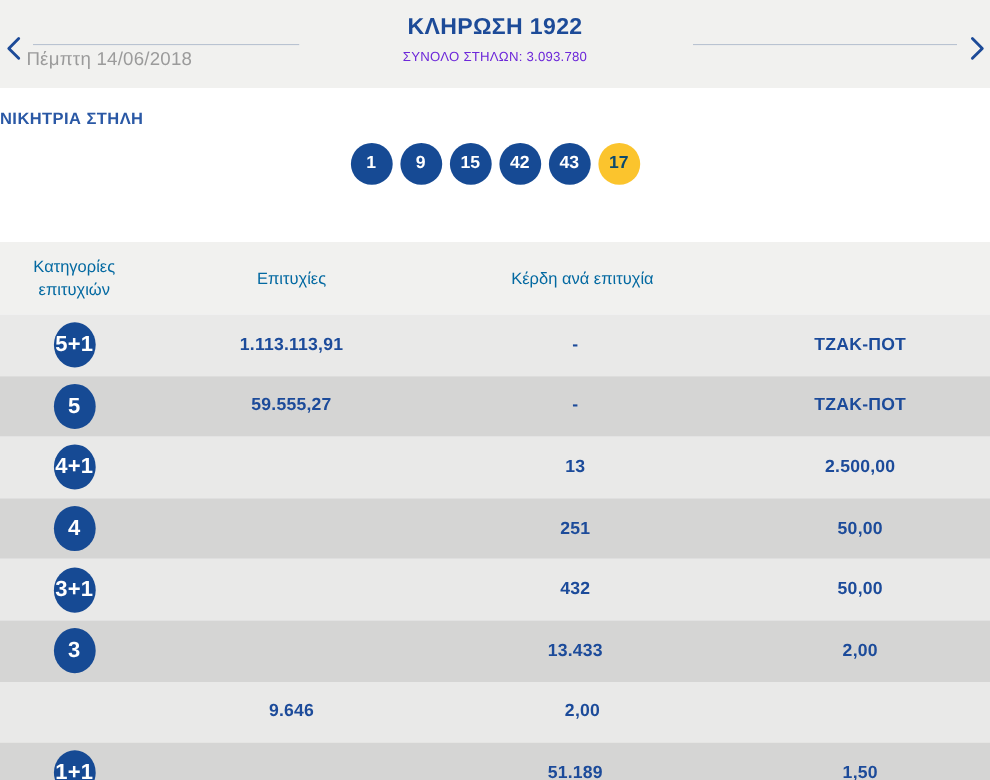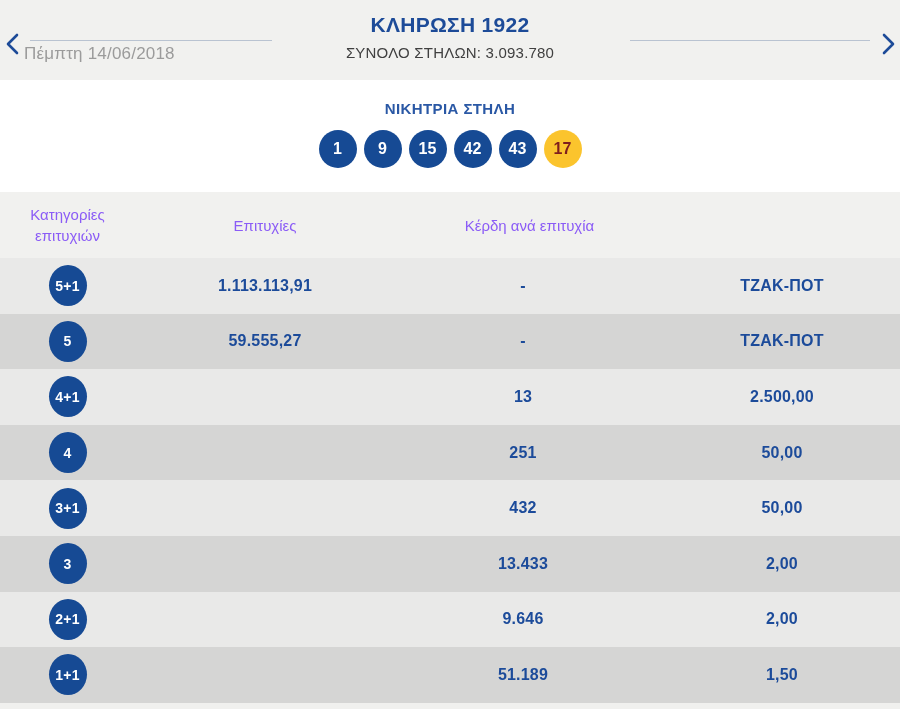--- a/index.html
+++ b/index.html
@@ -32,60 +32,60 @@
   .hrule.right { left: 630px; width: 240px; }
   .draw-date {
     position: absolute; left: 24px; top: 44px;
     font-size: 17px; color: #9b9b9b; letter-spacing: 0.2px;
   }
   .title-block { position: absolute; left: 0; right: 0; top: 13px; text-align: center; }
   .draw-title {
     margin: 0; font-size: 21px; font-weight: bold;
     color: #1d4b98; letter-spacing: 0.3px;
   }
-  .draw-subtitle { margin-top: 7px; font-size: 15px; color: #404040; letter-spacing: 0.2px; }
+  .draw-subtitle { margin-top: 7px; font-size: 12px; color: #6d28d9; letter-spacing: 0.2px; }
 
   
-  .winning { height: 112px; padding-top: 20px; text-align: center; }
+  .winning { height: 140px; padding-top: 20px; }
   .winning-title {
     margin: 0; font-size: 15px; font-weight: bold;
     color: #2a58a5; letter-spacing: 0.4px;
   }
   .balls { margin-top: 13px; display: flex; justify-content: center; gap: 7px; }
   .ball {
     width: 38px; height: 38px; border-radius: 50%;
     background: #164a94; color: #ffffff;
     font-weight: bold; font-size: 16px;
     display: flex; align-items: center; justify-content: center;
   }
-  .ball--bonus { background: #fbc42d; color: #7f1d1d; }
+  .ball--bonus { background: #fbc42d; color: #0c4a6e; }
 
   
   .thead {
     display: grid; grid-template-columns: 135px 260px 256px 249px;
     height: 66px; background: #f1f1ef;
-    align-items: center; color: #8b5cf6; font-size: 15px;
+    align-items: center; color: #0369a1; font-size: 15px;
   }
   .th { text-align: center; line-height: 1.4; }
   .th.prize-h { padding-left: 13px; }
   .tbody .row {
     display: grid; grid-template-columns: 135px 260px 256px 249px;
     height: 55.6px; align-items: center;
   }
   .tbody .row:nth-child(odd)  { background: #e9e9e8; }
   .tbody .row:nth-child(even) { background: #d5d5d4; }
   .cell {
     text-align: center; font-weight: bold;
     font-size: 16px; color: #1c4b9a; letter-spacing: 0.2px;
   }
   .cell.prize { padding-left: 13px; }
   .row-ball {
     width: 38px; height: 41px; border-radius: 50%;
     background: #164a94; color: #ffffff;
-    font-weight: bold; font-size: 14px;
+    font-weight: bold; font-size: 20px;
     display: flex; align-items: center; justify-content: center;
     margin: 0 auto;
   }
   .bottom-strip { height: 7px; background: #f0f0ee; }
 </style>
 </head>
 <body>
 
 <div class="page">
 
@@ -178,23 +178,20 @@
       </div>
       <div class="row">
         <div class="cell">
             <span class="row-ball">3</span>
           </div>
         <div class="cell"></div>
         <div class="cell">13.433</div>
         <div class="cell prize">2,00</div>
       </div>
       <div class="row">
-        <div class="cell">
-            <span class="row-ball">2+1</span>
-          </div>
         <div class="cell"></div>
         <div class="cell">9.646</div>
         <div class="cell prize">2,00</div>
       </div>
       <div class="row">
         <div class="cell">
             <span class="row-ball">1+1</span>
           </div>
         <div class="cell"></div>
         <div class="cell">51.189</div>

